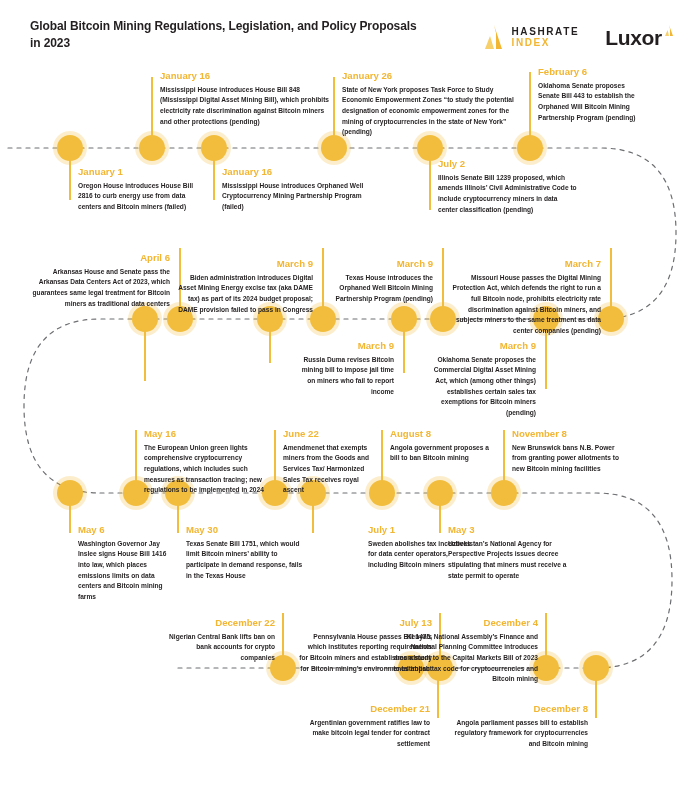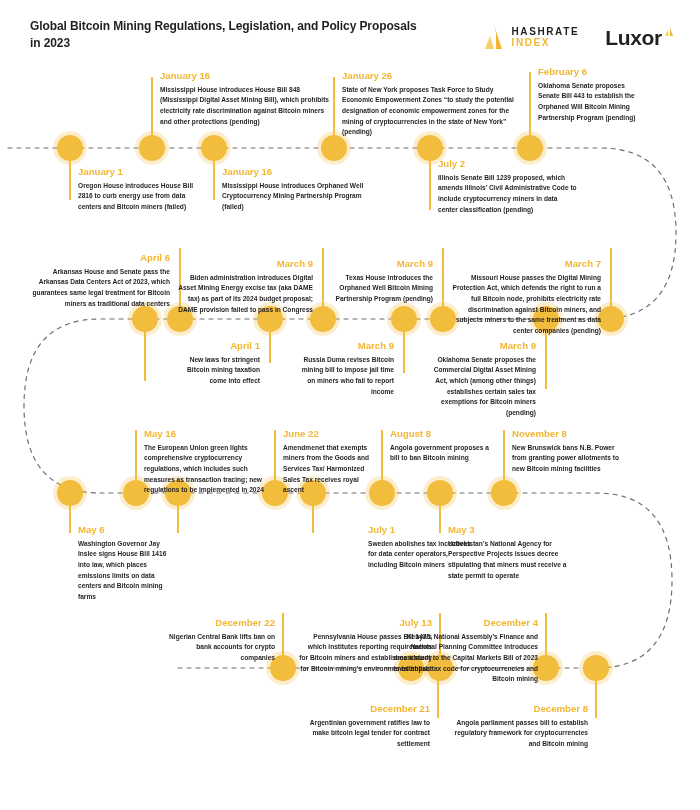--- a/index.html
+++ b/index.html
@@ -158,24 +158,20 @@
   </div>
   <div class="ev right" style="left:313px;top:258px;width:120px;">
     <div class="date">March 9</div>
     <div class="body">Texas House introduces the Orphaned Well Bitcoin Mining Partnership Program (pending)</div>
   </div>
   <div class="ev right" style="left:441px;top:258px;width:160px;">
     <div class="date">March 7</div>
     <div class="body">Missouri House passes the Digital Mining Protection Act, which defends the right to run a full Bitcoin node, prohibits electricity rate discrimination against Bitcoin miners, and subjects miners to the same treatment as data center companies (pending)</div>
   </div>
 
-  <div class="ev right" style="left:172px;top:340px;width:88px;">
-    <div class="date">April 1</div>
-    <div class="body">New laws for stringent Bitcoin mining taxation come into effect</div>
-  </div>
   <div class="ev right" style="left:298px;top:340px;width:96px;">
     <div class="date">March 9</div>
     <div class="body">Russia Duma revises Bitcoin mining bill to impose jail time on miners who fail to report income</div>
   </div>
   <div class="ev right" style="left:420px;top:340px;width:116px;">
     <div class="date">March 9</div>
     <div class="body">Oklahoma Senate proposes the Commercial Digital Asset Mining Act, which (among other things) establishes certain sales tax exemptions for Bitcoin miners (pending)</div>
   </div>
 
   <div class="stem" style="left:136px;top:430px;height:63px;"></div>
@@ -209,20 +205,24 @@
   </div>
   <div class="ev left" style="left:512px;top:428px;width:108px;">
     <div class="date">November 8</div>
     <div class="body">New Brunswick bans N.B. Power from granting power allotments to new Bitcoin mining facilities</div>
   </div>
 
   <div class="ev left" style="left:78px;top:524px;width:92px;">
     <div class="date">May 6</div>
     <div class="body">Washington Governor Jay Inslee signs House Bill 1416 into law, which places emissions limits on data centers and Bitcoin mining farms</div>
   </div>
+  <div class="ev left" style="left:186px;top:524px;width:118px;">
+    <div class="date">May 30</div>
+    <div class="body">Texas Senate Bill 1751, which would limit Bitcoin miners’ ability to participate in demand response, fails in the Texas House</div>
+  </div>
   <div class="ev left" style="left:321px;top:524px;width:106px;margin-left:47px;">
     <div class="date">July 1</div>
     <div class="body">Sweden abolishes tax incentives for data center operators, including Bitcoin miners</div>
   </div>
   <div class="ev left" style="left:448px;top:524px;width:122px;">
     <div class="date">May 3</div>
     <div class="body">Uzbekistan’s National Agency for Perspective Projects issues decree stipulating that miners must receive a state permit to operate</div>
   </div>
 
   <div class="stem" style="left:283px;top:613px;height:55px;"></div>

